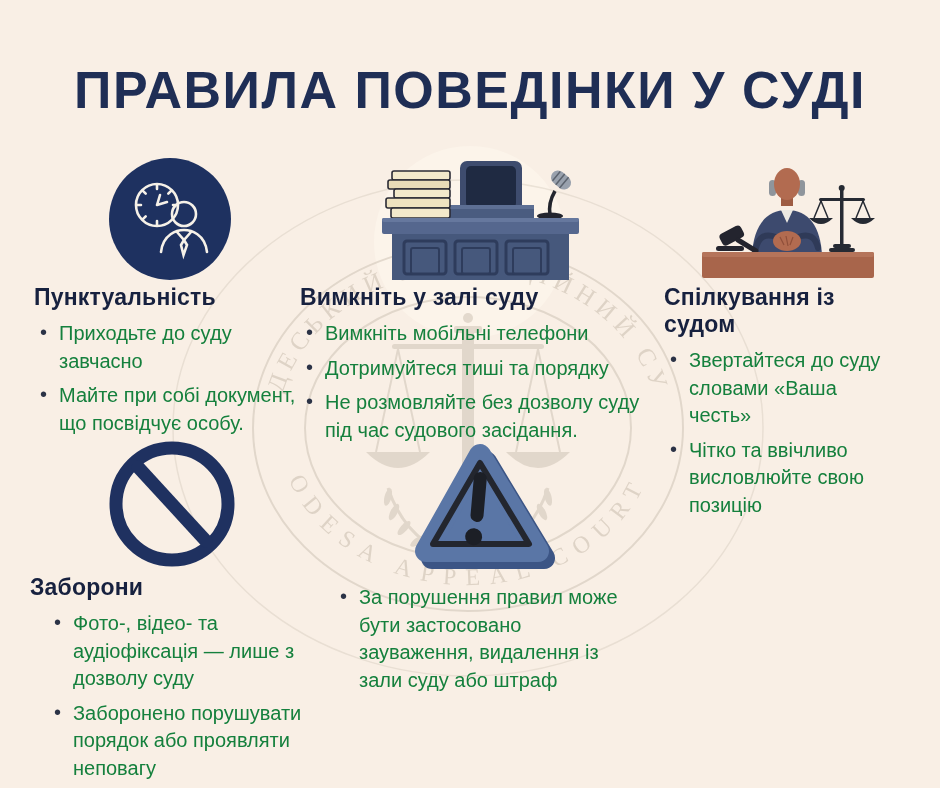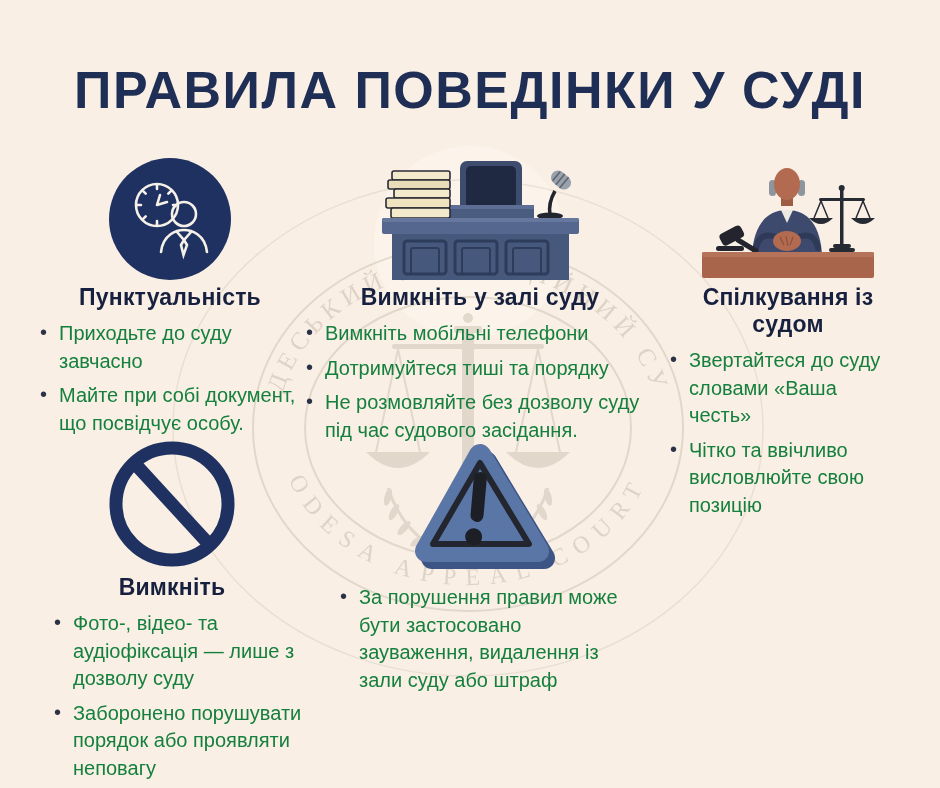--- a/index.html
+++ b/index.html
@@ -10,21 +10,21 @@
   }
   .title{
     position:absolute;top:60px;left:0;width:940px;margin:0;
     text-align:center;font-size:52px;font-weight:bold;letter-spacing:1.5px;
     color:#1f2e55;
   }
   .watermark{position:absolute;left:0;top:0;}
   .section{position:absolute;}
   .icon-wrap{display:flex;justify-content:center;align-items:flex-end;}
   .heading{
-    margin:4px 0 0;text-align:center;
+    margin:4px 0 0;text-align:left;
     font-size:23px;font-weight:bold;color:#17213f;letter-spacing:0.2px;
   }
   ul.bullets{margin:9px 0 0;padding:0 0 0 4px;list-style:none;}
   ul.bullets li{
     position:relative;padding-left:21px;margin:0 0 7px;
     font-size:20px;line-height:1.38;color:#15803d;
   }
   ul.bullets li::before{
     content:"•";position:absolute;left:2px;top:-1px;color:#2b3246;font-size:20px;
   }
@@ -218,21 +218,21 @@
     </ul>
   </div>
 
   <div class="section" id="sec-prohibitions">
     <div class="icon-wrap">
       <svg width="132" height="132" viewBox="0 0 132 132">
         <circle cx="66" cy="66" r="56" fill="none" stroke="#1f3160" stroke-width="13"></circle>
         <line x1="32" y1="29" x2="100" y2="103" stroke="#1f3160" stroke-width="13" stroke-linecap="round"></line>
       </svg>
     </div>
-    <h2 class="heading">Вимкніть</h2>
+    <h2 class="heading">Заборони</h2>
     <ul class="bullets">
       <li>Фото-, відео- та аудіофіксація — лише з дозволу суду</li>
       <li>Заборонено порушувати порядок або проявляти неповагу</li>
     </ul>
   </div>
 
   <div class="section" id="sec-responsibility">
     <div class="icon-wrap">
       <svg width="158" height="150" viewBox="0 0 158 150">
         <polygon points="80,30 138,126 26,126" transform="translate(6,7)" fill="#3c5585" stroke="#3c5585" stroke-width="22" stroke-linejoin="round"></polygon>

